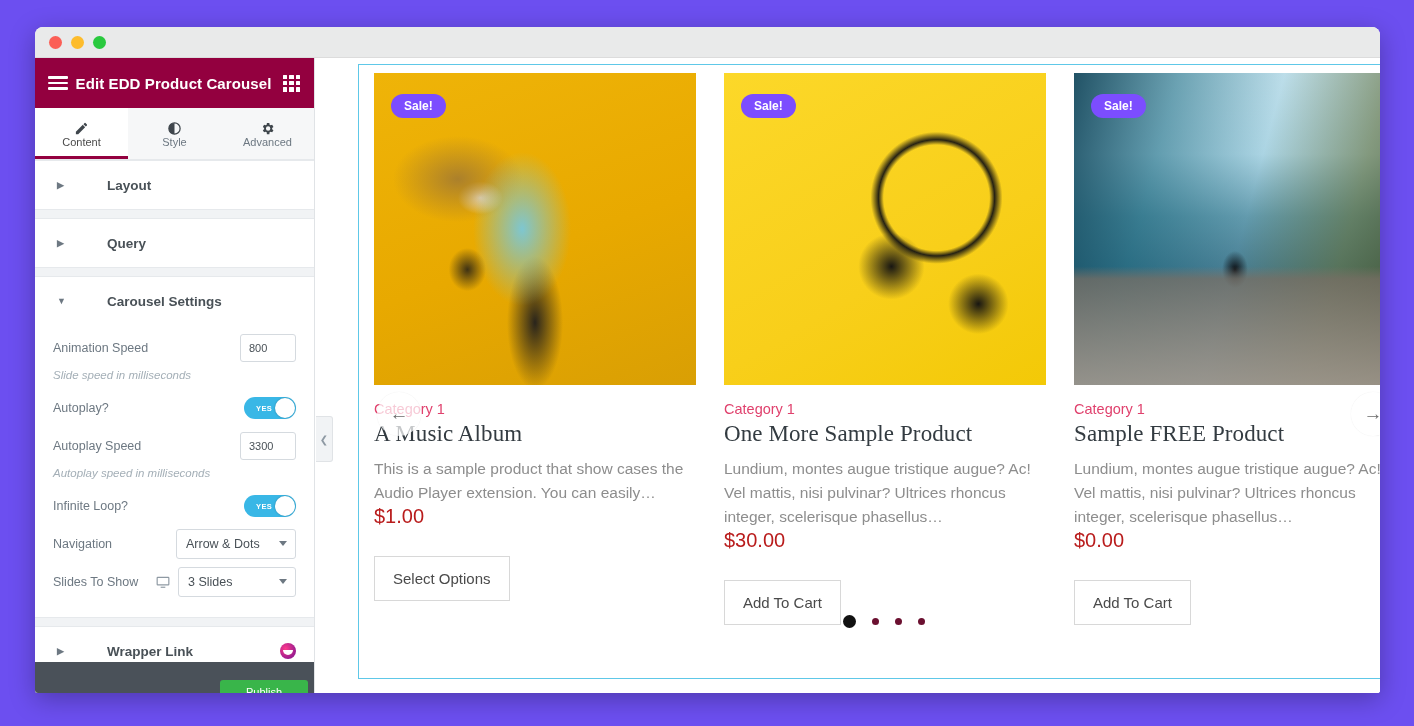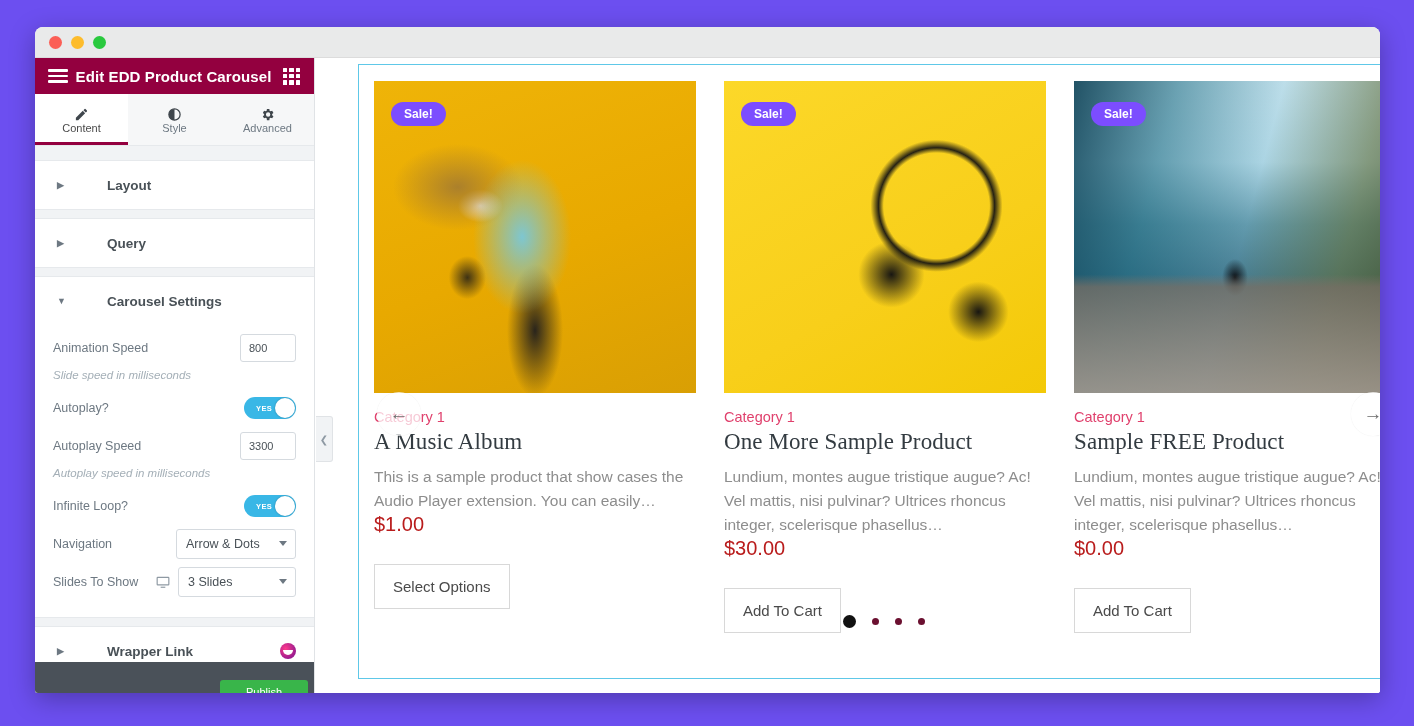--- a/index.html
+++ b/index.html
@@ -44,21 +44,21 @@
   .panel {
     position: absolute;
     left: 0; top: 0;
     width: 280px;
     height: 635px;
     background: #f1f3f5;
     border-right: 1px solid #e0e3e6;
     overflow: hidden;
   }
   .panel-header {
-    height: 36px;
+    height: 50px;
     background: #93003f;
     display: flex;
     align-items: center;
     justify-content: space-between;
     padding: 0 14px 0 13px;
   }
   .panel-header .title {
     color: #fff;
     font-size: 15px;
     font-weight: bold;
@@ -246,21 +246,21 @@
   }
   .widget-frame {
     position: absolute;
     left: 43px; top: 6px;
     width: 1052px; height: 615px;
     border: 1px solid #5ec8e8;
     background: #fff;
   }
   .carousel-track {
     position:absolute;
-    left: 15px; top: 16px;
+    left: 15px; top: 8px;
     display:flex;
     gap: 28px;
   }
   .pcard { width: 322px; }
   .pimg {
     width: 322px; height: 312px;
     position: relative;
     background-size: cover;
     background-position: center;
     overflow: hidden;

